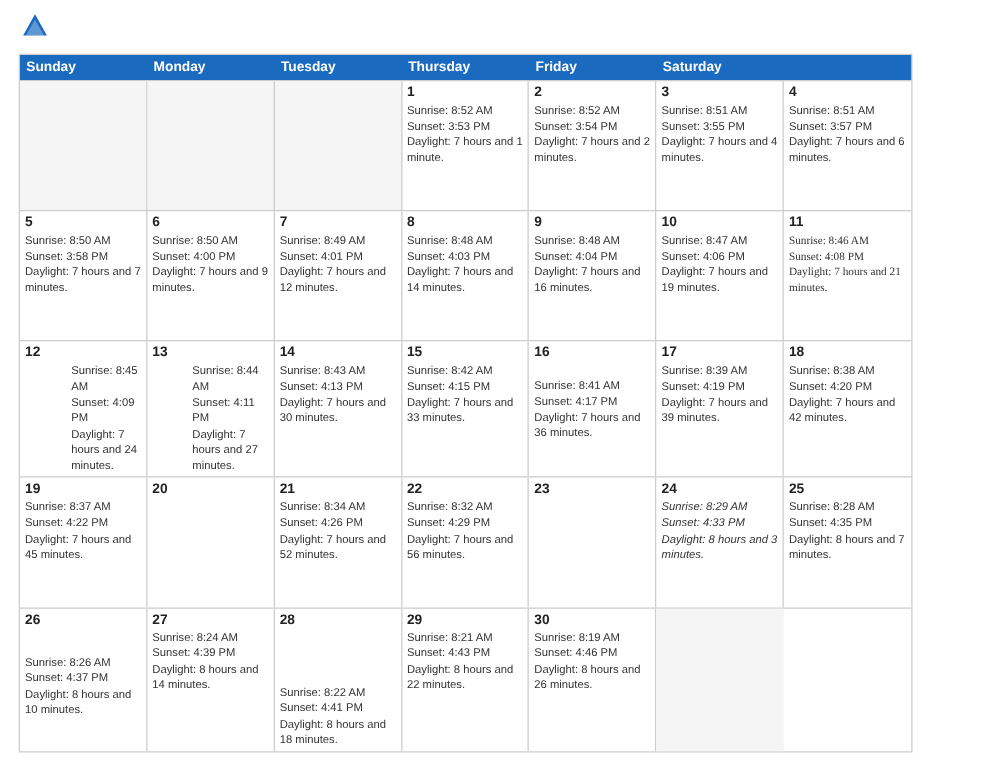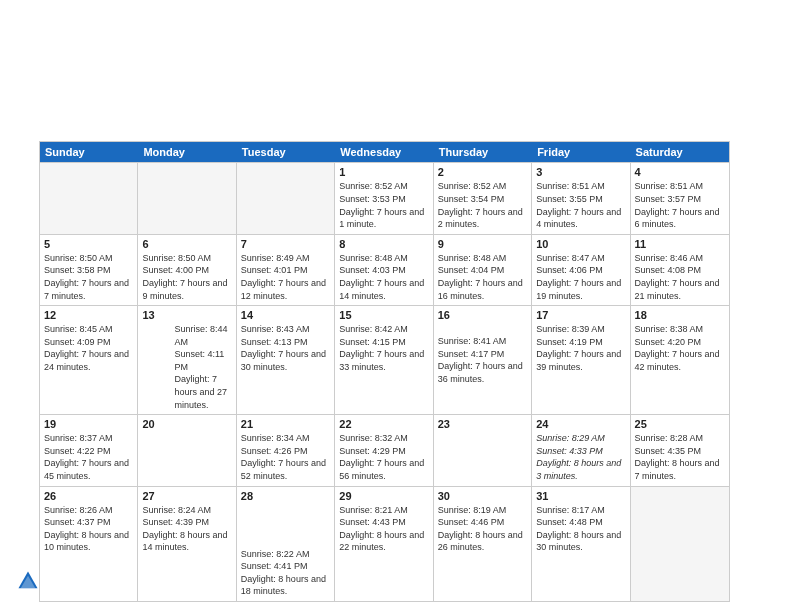--- a/index.html
+++ b/index.html
@@ -8,22 +8,21 @@
       height: 612px;
       font-family: Arial, sans-serif;
       background: #fff;
       overflow: hidden;
     }
     .page {
       width: 745px;
       height: 612px;
       padding: 10px 15px;
       display: flex;
-      flex-direction: row;
-      align-items: flex-end;
+      flex-direction: column;
     }
     .header {
       display: flex;
       justify-content: space-between;
       align-items: flex-start;
       margin-bottom: 6px;
     }
     .logo {
       display: flex;
       align-items: center;
@@ -128,21 +127,20 @@
       <div class="month-title"></div>
       <div class="location"></div>
     </div>
   </div>
 
   <div class="calendar">
     <div class="cal-header">
     <div class="cal-header-cell">Sunday</div>
         <div class="cal-header-cell">Monday</div>
         <div class="cal-header-cell">Tuesday</div>
-        <div class="cal-header-cell">Wednesday</div>
         <div class="cal-header-cell">Thursday</div>
         <div class="cal-header-cell">Friday</div>
         <div class="cal-header-cell">Saturday</div>
       </div>
     <div class="cal-body">
     <div class="cal-row">
           <div class="cal-cell empty"></div>
           <div class="cal-cell empty"></div>
           <div class="cal-cell empty"></div>
           <div class="cal-cell">
@@ -202,29 +200,29 @@
 Daylight: 7 hours and 16 minutes.</div>
           </div>
           <div class="cal-cell">
             <div class="day-num">10</div>
             <div class="day-info" style="white-space: pre-line;">Sunrise: 8:47 AM
 Sunset: 4:06 PM
 Daylight: 7 hours and 19 minutes.</div>
           </div>
           <div class="cal-cell">
             <div class="day-num">11</div>
-            <div class="day-info" style="white-space: pre-line;">Sunrise: 8:46 AM
+            <div class="day-info" style="white-space: pre-line; font-family: Liberation Serif, serif;">Sunrise: 8:46 AM
 Sunset: 4:08 PM
 Daylight: 7 hours and 21 minutes.</div>
           </div>
         </div>
         <div class="cal-row">
           <div class="cal-cell">
             <div class="day-num">12</div>
-            <div class="day-info" style="white-space: pre-line;">Sunrise: 8:45 AM
+            <div class="day-info" style="white-space: pre-line; margin-left: 37px;">Sunrise: 8:45 AM
 Sunset: 4:09 PM
 Daylight: 7 hours and 24 minutes.</div>
           </div>
           <div class="cal-cell">
             <div class="day-num">13</div>
             <div class="day-info" style="white-space: pre-line; margin-left: 32px;">Sunrise: 8:44 AM
 Sunset: 4:11 PM
 Daylight: 7 hours and 27 minutes.</div>
           </div>
           <div class="cal-cell">
@@ -292,21 +290,21 @@
           <div class="cal-cell">
             <div class="day-num">25</div>
             <div class="day-info" style="white-space: pre-line;">Sunrise: 8:28 AM
 Sunset: 4:35 PM
 Daylight: 8 hours and 7 minutes.</div>
           </div>
         </div>
         <div class="cal-row">
           <div class="cal-cell">
             <div class="day-num">26</div>
-            <div class="day-info" style="white-space: pre-line;">Sunrise: 8:26 AM
+            <div class="day-info" style="white-space: pre-line; margin-top: 20px;">Sunrise: 8:26 AM
 Sunset: 4:37 PM
 Daylight: 8 hours and 10 minutes.</div>
           </div>
           <div class="cal-cell">
             <div class="day-num">27</div>
             <div class="day-info" style="white-space: pre-line;">Sunrise: 8:24 AM
 Sunset: 4:39 PM
 Daylight: 8 hours and 14 minutes.</div>
           </div>
           <div class="cal-cell">
@@ -319,24 +317,18 @@
             <div class="day-num">29</div>
             <div class="day-info" style="white-space: pre-line;">Sunrise: 8:21 AM
 Sunset: 4:43 PM
 Daylight: 8 hours and 22 minutes.</div>
           </div>
           <div class="cal-cell">
             <div class="day-num">30</div>
             <div class="day-info" style="white-space: pre-line;">Sunrise: 8:19 AM
 Sunset: 4:46 PM
 Daylight: 8 hours and 26 minutes.</div>
-          </div>
-          <div class="cal-cell">
-            <div class="day-num">31</div>
-            <div class="day-info" style="white-space: pre-line;">Sunrise: 8:17 AM
-Sunset: 4:48 PM
-Daylight: 8 hours and 30 minutes.</div>
           </div>
           <div class="cal-cell empty"></div>
         </div>
       </div>
   </div>
 </div>
 
 </body></html>

